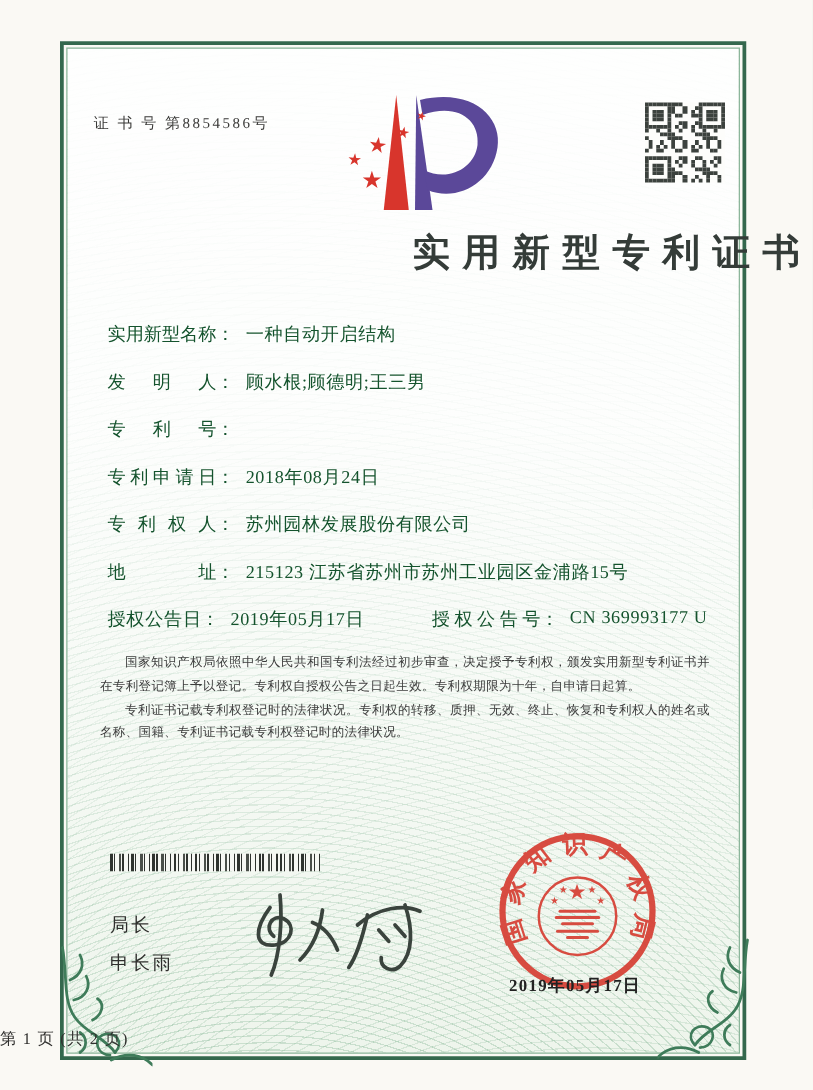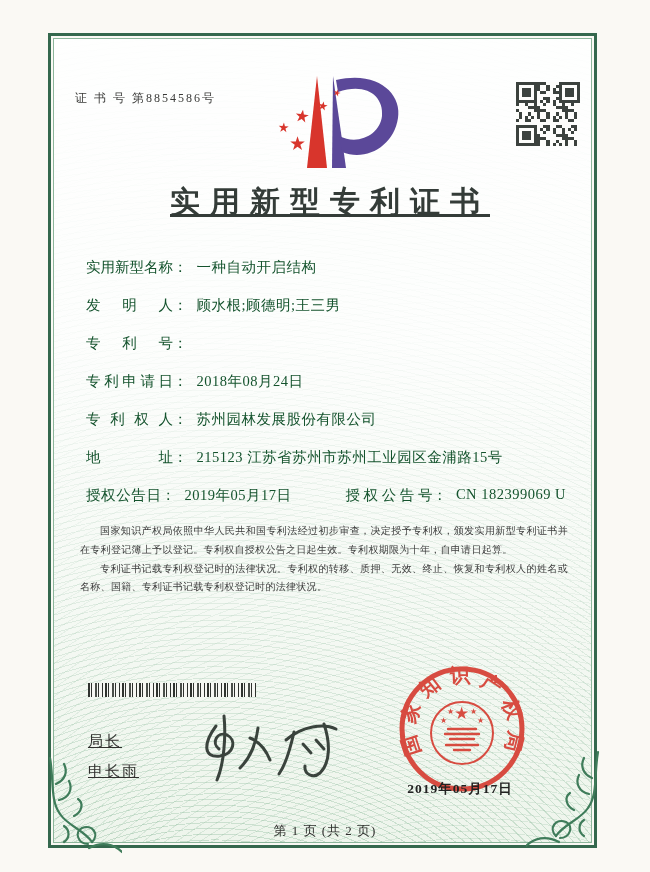--- a/index.html
+++ b/index.html
@@ -24,22 +24,22 @@
       #eef5ec;
   }
   
   .cert-no{position:absolute;left:75px;top:90px;font-size:12px;letter-spacing:2px;color:#3a3a38;}
   .logo{position:absolute;left:256px;top:70px;width:150px;height:110px;}
   .qr{position:absolute;left:516px;top:82px;width:64px;height:64px;display:grid;
       grid-template-columns:repeat(21,1fr);grid-template-rows:repeat(21,1fr);background:#fdfdfb;}
   .qr div{background:transparent;}
   .qr div.d{background:#3c423e;}
   .title{
-    position:absolute;left:0;right:0;top:182px;text-align:center;
-    font-size:30px;font-weight:600;letter-spacing:10px;color:#343c38;text-indent:10px;text-decoration:underline;
+    position:absolute;left:0;right:0;top:182px;text-align:right;
+    font-size:30px;font-weight:600;letter-spacing:10px;color:#343c38;text-indent:10px;
   }
   
   .fields{position:absolute;left:86px;top:258px;width:480px;font-size:14.5px;color:#14532d;}
   .frow{height:38px;display:flex;align-items:flex-start;}
   .flabel{display:inline-block;width:87px;text-align:justify;text-align-last:justify;}
   .fcolon{display:inline-block;}
   .fvalue{margin-left:9px;letter-spacing:.5px;white-space:nowrap;}
   .pair2{margin-left:54px;display:flex;}
   
   .body-text{
@@ -49,30 +49,30 @@
   .body-text p{margin:0;text-indent:2em;}
   
   .barcode{
     position:absolute;left:88px;top:683px;width:168px;height:14px;
     background:repeating-linear-gradient(90deg,
       #2f332f 0 2px,#f6f7f3 2px 3px,#2f332f 3px 4px,#f6f7f3 4px 7px,
       #4a4f4a 7px 9px,#f6f7f3 9px 10px,#2f332f 10px 11px,#f6f7f3 11px 14px,
       #2f332f 14px 15px,#f6f7f3 15px 17px);
   }
   
-  .officer{position:absolute;left:88px;top:726px;font-size:15px;color:#2f2f2d;letter-spacing:2px;line-height:30px;text-decoration:underline;}
+  .officer{position:absolute;left:88px;top:726px;font-size:15px;color:#2f2f2d;letter-spacing:2px;line-height:30px;}
   .signature{position:absolute;left:196px;top:710px;width:155px;height:78px;}
   
   .seal{position:absolute;left:396px;top:663px;width:132px;height:132px;opacity:.92;}
   .seal-date{
     position:absolute;left:398px;top:780px;width:124px;text-align:center;
     font-size:13.5px;font-weight:600;letter-spacing:1px;color:#222;
   }
   
-  .footer{position:absolute;left:0;right:0;top:822px;text-align:center;font-size:13px;color:#30302e;letter-spacing:1px;}
+  .footer{position:absolute;left:0;right:0;top:822px;text-align:left;font-size:13px;color:#30302e;letter-spacing:1px;}
   
   .orn{position:absolute;width:88px;height:98px;}
   .orn-left{left:34px;top:756px;}
   .orn-right{left:526px;top:750px;transform:scaleX(-1);}
 </style>
 </head>
 <body>
 
 <div class="page">
 
@@ -594,21 +594,21 @@
         <span class="fcolon">：</span>
       <span class="fvalue">215123 江苏省苏州市苏州工业园区金浦路15号</span>
     </div>
     <div class="frow">
       <span class="flabel">授权公告日</span>
         <span class="fcolon">：</span>
       <span class="fvalue">2019年05月17日</span>
       <span class="pair2">
         <span class="flabel">授权公告号</span>
           <span class="fcolon">：</span>
-        <span class="fvalue">CN 182399069 U</span>
+        <span class="fvalue">CN 369993177 U</span>
       </span>
     </div>
   </div>
 
   <div class="body-text">
     <p>国家知识产权局依照中华人民共和国专利法经过初步审查，决定授予专利权，颁发实用新型专利证书并在专利登记簿上予以登记。专利权自授权公告之日起生效。专利权期限为十年，自申请日起算。</p>
     <p>专利证书记载专利权登记时的法律状况。专利权的转移、质押、无效、终止、恢复和专利权人的姓名或名称、国籍、专利证书记载专利权登记时的法律状况。</p>
   </div>
 
   <div class="barcode"></div>

